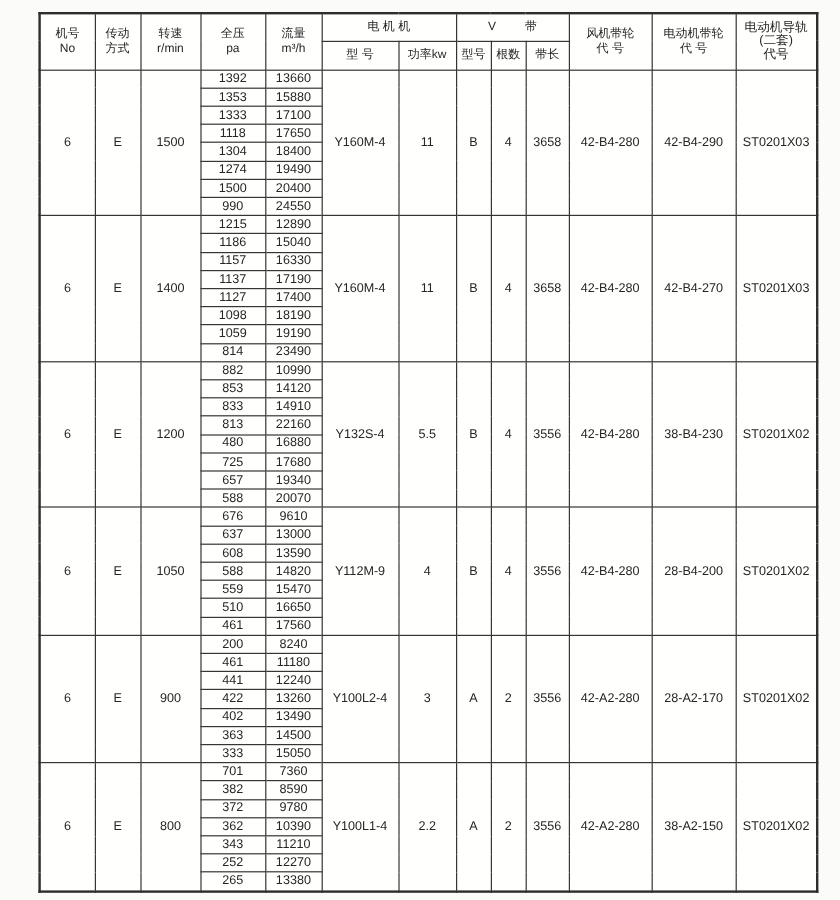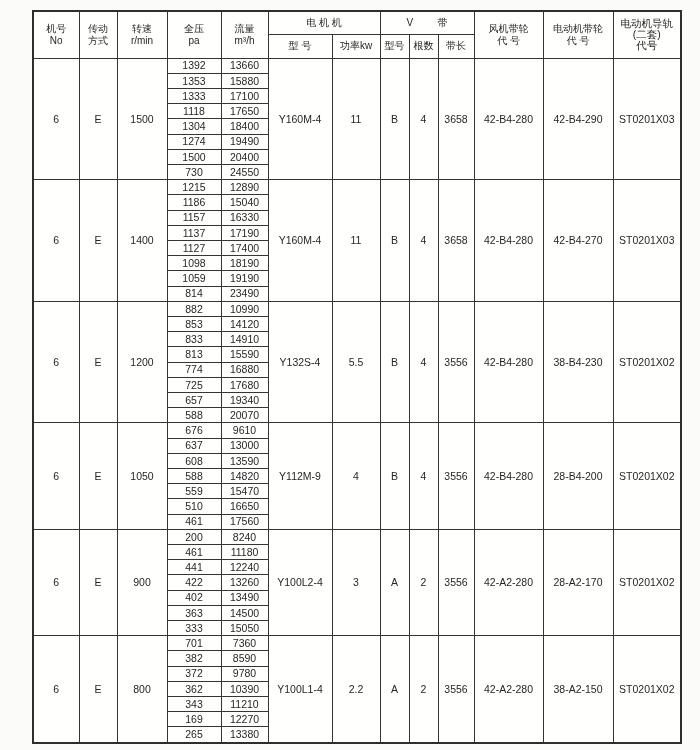--- a/index.html
+++ b/index.html
@@ -145,21 +145,21 @@
         </tr>
         <tr>
           <td>1274</td>
           <td>19490</td>
         </tr>
         <tr>
           <td>1500</td>
           <td>20400</td>
         </tr>
         <tr>
-          <td>730</td>
+          <td>990</td>
           <td>24550</td>
         </tr>
         <tr class="block-start">
           <td rowspan="8">6</td>
           <td rowspan="8">E</td>
           <td rowspan="8">1400</td>
           <td>1215</td>
           <td>12890</td>
           <td rowspan="8">Y160M-4</td>
           <td rowspan="8">11</td>
@@ -216,24 +216,24 @@
         <tr>
           <td>853</td>
           <td>14120</td>
         </tr>
         <tr>
           <td>833</td>
           <td>14910</td>
         </tr>
         <tr>
           <td>813</td>
-          <td>15590</td>
-        </tr>
-        <tr>
-          <td>774</td>
+          <td>22160</td>
+        </tr>
+        <tr>
+          <td>480</td>
           <td>16880</td>
         </tr>
         <tr>
           <td>725</td>
           <td>17680</td>
         </tr>
         <tr>
           <td>657</td>
           <td>19340</td>
         </tr>
@@ -344,21 +344,21 @@
         </tr>
         <tr>
           <td>362</td>
           <td>10390</td>
         </tr>
         <tr>
           <td>343</td>
           <td>11210</td>
         </tr>
         <tr>
-          <td>169</td>
+          <td>252</td>
           <td>12270</td>
         </tr>
         <tr>
           <td>265</td>
           <td>13380</td>
         </tr>
       </tbody>
   </table>
 </div>
 

